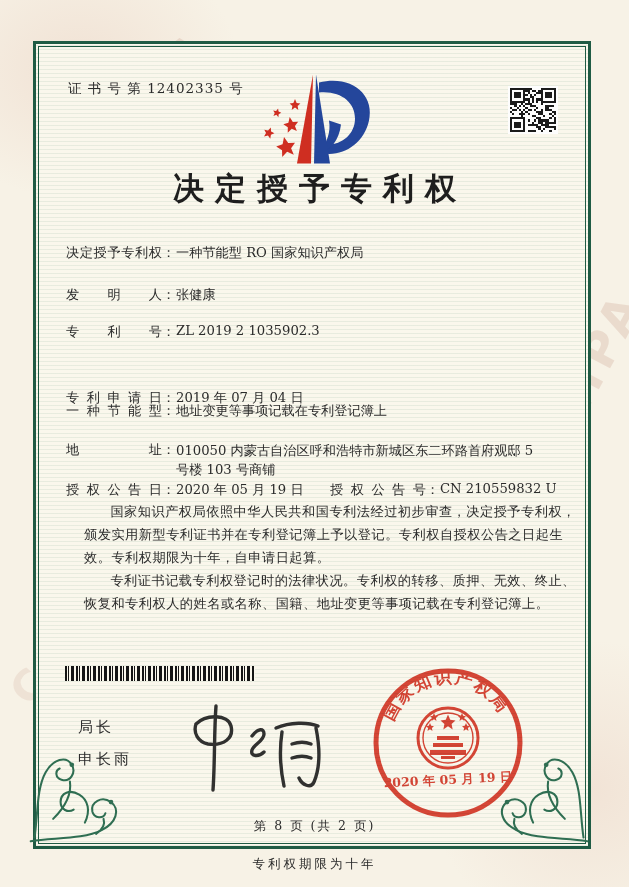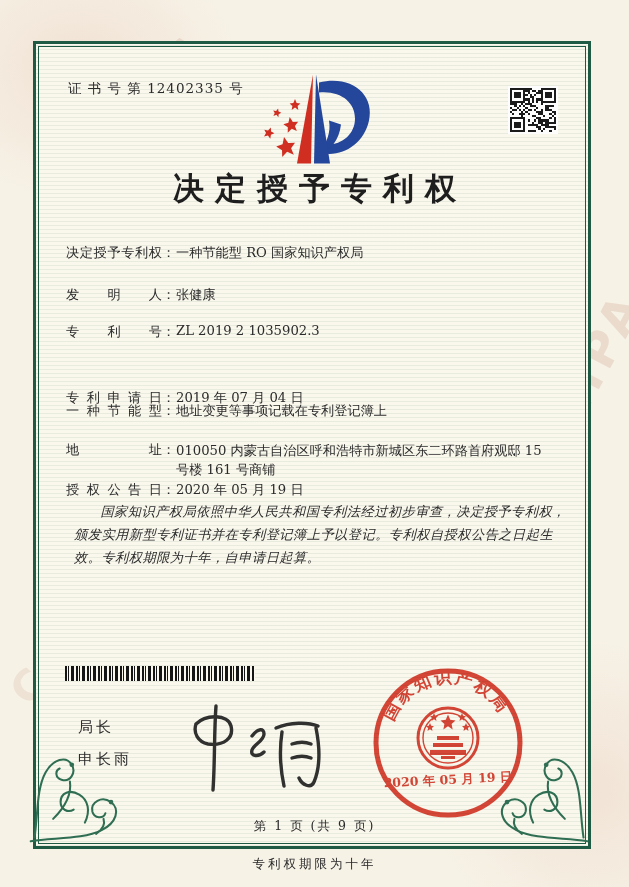--- a/index.html
+++ b/index.html
@@ -41,21 +41,21 @@
   }
   
   .fields{position:absolute;left:66px;top:244px;width:490px;font-size:13.2px;}
   .frow{position:absolute;left:0;white-space:nowrap;}
   .frow .field-label{display:inline-block;width:96px;text-align:justify;text-align-last:justify;vertical-align:top;}
   .frow .colon{display:inline-block;width:14px;vertical-align:top;}
   .frow .field-value{display:inline-block;vertical-align:top;white-space:normal;}
   .frow.addr .field-value{width:368px;line-height:1.45;}
   .pair2{position:absolute;left:264px;top:0;white-space:nowrap;}
   
-  .paras{position:absolute;left:74px;top:500px;width:500px;font-size:13.2px;line-height:1.75;font-style:italic;}
+  .paras{position:absolute;left:84px;top:500px;width:500px;font-size:13.2px;line-height:1.75;}
   .paras p{margin:0;text-indent:2em;letter-spacing:.5px;}
   .barcode{
     position:absolute;left:65px;top:666px;width:190px;height:15px;
     background:repeating-linear-gradient(90deg,#151515 0 2px,#faf7ec 2px 3px,#151515 3px 4px,#faf7ec 4px 6px,#151515 6px 9px,#faf7ec 9px 11px);
   }
   .sig-title{position:absolute;left:78px;top:718px;font-size:15px;letter-spacing:3px;}
   .sig-name{position:absolute;left:78px;top:750px;font-size:15px;letter-spacing:3px;}
   .signature{position:absolute;left:178px;top:700px;width:168px;height:96px;}
   .seal{position:absolute;left:369px;top:664px;width:158px;height:158px;mix-blend-mode:multiply;opacity:.93;}
   .pagenum{position:absolute;left:0;top:818px;width:629px;text-align:center;font-size:12.5px;letter-spacing:2px;}
@@ -338,29 +338,33 @@
   <div class="frow" style="top:79px;">
     <span class="field-label">专利号</span><span class="colon">：</span><span class="field-value">ZL 2019 2 1035902.3</span>
   </div>
   <div class="frow" style="top:105px;margin-top:40px;">
     <span class="field-label">专利申请日</span><span class="colon">：</span><span class="field-value">2019 年 07 月 04 日</span>
   </div>
   <div class="frow" style="top:158px;">
     <span class="field-label">一种节能型</span><span class="colon">：</span><span class="field-value">地址变更等事项记载在专利登记簿上</span>
   </div>
   <div class="frow addr" style="top:197px;">
-    <span class="field-label">地址</span><span class="colon">：</span><span class="field-value">010050 内蒙古自治区呼和浩特市新城区东二环路首府观邸 15 号楼 161 号商铺</span>
+    <span class="field-label">地址</span><span class="colon">：</span><span class="field-value">010050 内蒙古自治区呼和浩特市新城区东二环路首府观邸 5 号楼 103 号商铺</span>
   </div>
   <div class="frow" style="top:237px;">
     <span class="field-label">授权公告日</span><span class="colon">：</span><span class="field-value">2020 年 05 月 19 日</span>
+    <span class="pair2">
+      <span class="field-label">授权公告号</span><span class="colon">：</span><span class="field-value">CN 210559832 U</span>
+    </span>
   </div>
 </div>
 
 <div class="paras">
   <p>国家知识产权局依照中华人民共和国专利法经过初步审查，决定授予专利权，颁发实用新型专利证书并在专利登记簿上予以登记。专利权自授权公告之日起生效。专利权期限为十年，自申请日起算。</p>
+  <p>专利证书记载专利权登记时的法律状况。专利权的转移、质押、无效、终止、恢复和专利权人的姓名或名称、国籍、地址变更等事项记载在专利登记簿上。</p>
 </div>
 
 <div class="barcode"></div>
 
 <div class="sig-title">局长</div>
 <div class="sig-name">申长雨</div>
 
 <svg class="signature" viewBox="0 0 168 96" aria-hidden="true">
   <g fill="none" stroke="#1c1c1c" stroke-width="3.4" stroke-linecap="round" stroke-linejoin="round" opacity=".9">
     <path d="M38,6 C36,32 37,62 35,90"></path>
@@ -416,14 +420,14 @@
     <path d="M116,116 C90,112 60,114 40,104 C24,96 20,82 30,74 C40,67 52,74 50,84 C48,92 38,92 36,86"></path>
     <path d="M112,112 C108,86 110,60 100,42 C92,28 78,24 72,34 C67,43 74,53 83,50 C90,48 90,40 85,38"></path>
     <path d="M58,96 C52,84 54,72 64,66 C74,60 84,64 84,74 C84,82 76,86 70,82"></path>
     <path d="M92,92 C80,80 72,66 74,52"></path>
     <path d="M46,108 C40,104 36,98 38,92"></path>
     <circle cx="30" cy="74" r="2.5" fill="#2f6e52" stroke="none"></circle>
     <circle cx="72" cy="34" r="2.5" fill="#2f6e52" stroke="none"></circle>
   </g>
 </svg>
 
-<div class="pagenum">第 1 页 (共 9 页)</div>
+<div class="pagenum">第 8 页 (共 2 页)</div>
 <div class="footnote">专利权期限为十年</div>
 
 </body></html>

